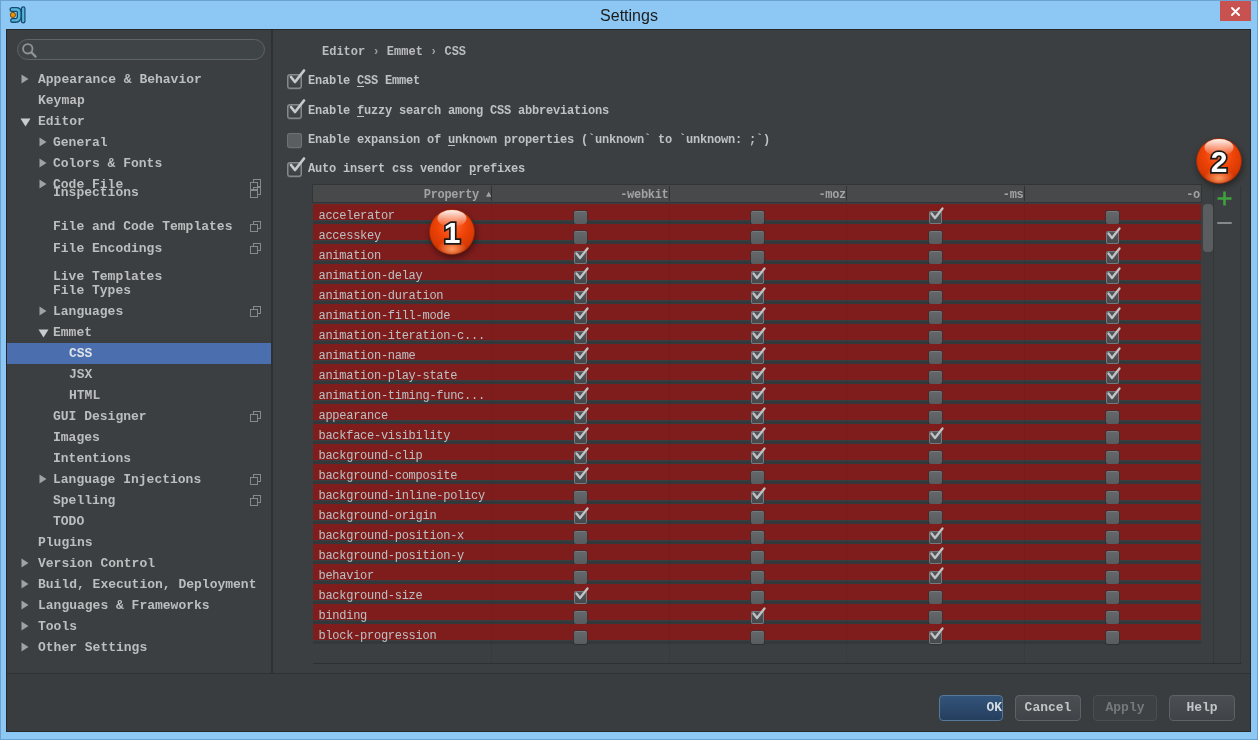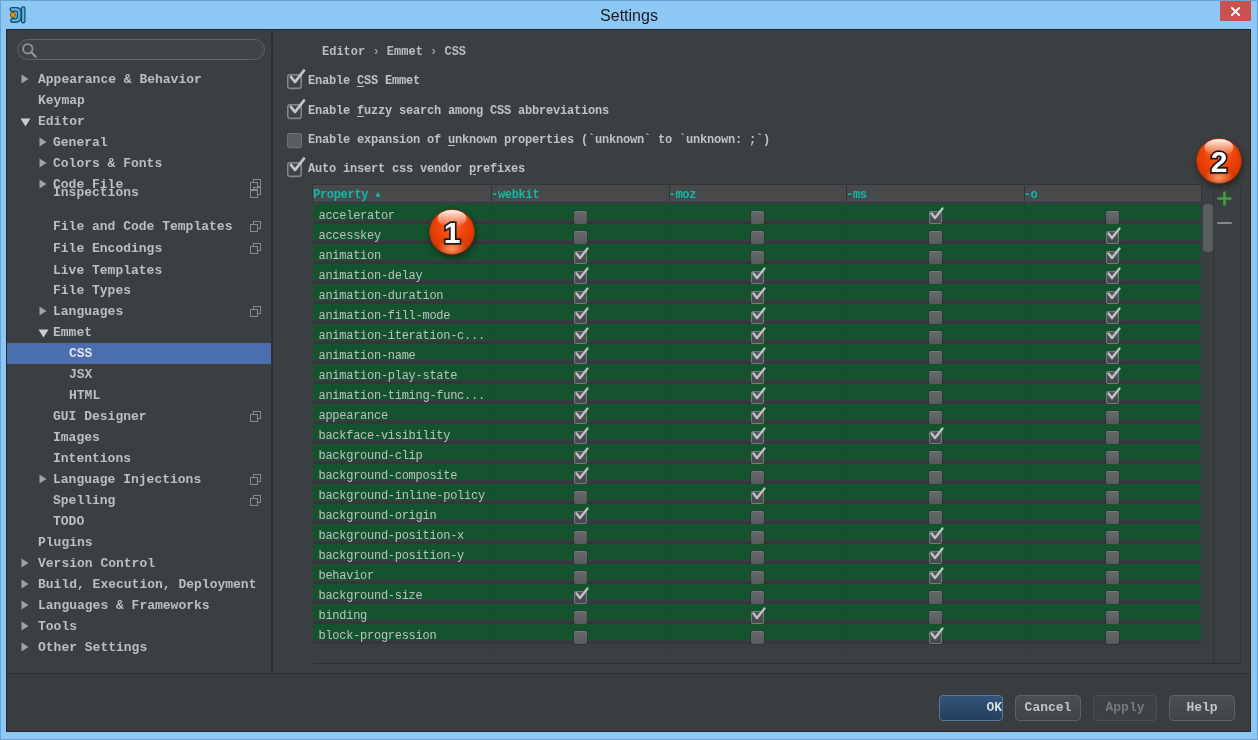--- a/index.html
+++ b/index.html
@@ -19,24 +19,24 @@
 .crumb{position:absolute;left:6px;top:15px;font-size:12px;font-weight:bold;color:#bbbdbf;padding-left:41px;}
 
 .fitem{position:absolute;font-size:12px;font-weight:bold;color:#bfc2c4;white-space:nowrap;letter-spacing:-0.2px;}
 .fcb{position:absolute;width:15px;height:15px;border-radius:3px;}
 .fcb.on{background:linear-gradient(#4a4e51,#3a3e41);box-shadow:inset 0 0 0 1.5px #83898d,0 1px 0 rgba(255,255,255,0.08);}
 .fcb.off{background:#5a5e61;box-shadow:inset 0 0 0 1px #6e7275,0 1px 0 rgba(255,255,255,0.06);}
 .chk{position:absolute;pointer-events:none;}
 u{text-decoration:underline;text-underline-offset:2px;}
 .table{position:absolute;left:306px;top:155px;width:888px;height:509px;}
 .thead{position:absolute;left:0;top:0;width:888px;height:17px;background:#47494b;box-shadow:0 0 0 1px #323537;}
-.thead .hc{position:absolute;top:2.5px;font-size:12px;font-weight:bold;color:#14b8a6;text-align:left;letter-spacing:-0.3px;}
+.thead .hc{position:absolute;top:2.5px;font-size:12px;font-weight:bold;color:#a3a3a3;text-align:right;letter-spacing:-0.3px;}
 .hsep{position:absolute;top:1px;width:1px;height:15px;background:#303335;}
 .tbody{position:absolute;left:0;top:19px;width:888px;}
-.r{position:relative;width:888px;height:20px;background:#14532d;box-shadow:inset 0 -3px 0 #34383b,inset 0 -4px 0 #3a3e41;}
+.r{position:relative;width:888px;height:20px;background:#7f1d1d;box-shadow:inset 0 -3px 0 #34383b,inset 0 -4px 0 #3a3e41;}
 .r .pn{position:absolute;left:5.5px;top:4.5px;font-size:12px;color:#bcc0c3;letter-spacing:-0.27px;white-space:nowrap;}
 .cb{position:absolute;top:6.5px;width:13px;height:13px;border-radius:2px;background:linear-gradient(#64686b,#585c5f);box-shadow:inset 0 1px 0 rgba(255,255,255,0.12),0 0 0 1px rgba(47,50,52,0.65),0 1px 1px rgba(0,0,0,0.22);}
 .cb.on{background:linear-gradient(#53575a,#44484b);box-shadow:inset 0 0 0 1px #73797d,0 1px 1px rgba(0,0,0,0.22);}
 .vline{position:absolute;top:19px;width:1px;background:rgba(0,0,0,0.05);}
 .btn{position:absolute;height:26px;border-radius:4px;font-size:13px;font-weight:bold;text-align:center;line-height:24px;}
 .b-ok{background:linear-gradient(#33547a,#253e5e);border:1px solid #587899;color:#d5dce2;text-align:right;}
 .b-n{background:linear-gradient(#4b4f52,#404448);border:1px solid #5e6265;color:#c2c5c7;}
 .b-d{background:#3e4144;border:1px solid #4b4f52;color:#75797c;}
 .ball{position:absolute;filter:drop-shadow(1px 3px 3px rgba(0,0,0,0.45));}
 </style></head><body>
@@ -114,21 +114,21 @@
           <rect x="0.5" y="3.5" width="7" height="7" fill="#3c3f41" stroke="#85898c"></rect>
         </svg>
       </div>
 <div class="trow" style="top:207.5px">
         <span class="lb" style="left:46px">File Encodings</span>
         <svg class="ticon" width="11" height="11" viewBox="0 0 11 11">
           <rect x="3.5" y="0.5" width="7" height="7" fill="none" stroke="#85898c"></rect>
           <rect x="0.5" y="3.5" width="7" height="7" fill="#3c3f41" stroke="#85898c"></rect>
         </svg>
       </div>
-<div class="trow" style="top:230px">
+<div class="trow" style="top:236px">
         <span class="lb" style="left:46px">Live Templates</span>
       </div>
 <div class="trow" style="top:249.5px">
         <span class="lb" style="left:46px">File Types</span>
       </div>
 <div class="trow" style="top:270.5px">
         <svg style="position:absolute;left:32px;top:5px" width="8" height="10" viewBox="0 0 8 10">
           <path d="M0.5 0.5 L7.5 5 L0.5 9.5 Z" fill="#a0a3a6"></path>
         </svg>
         <span class="lb" style="left:46px">Languages</span>

